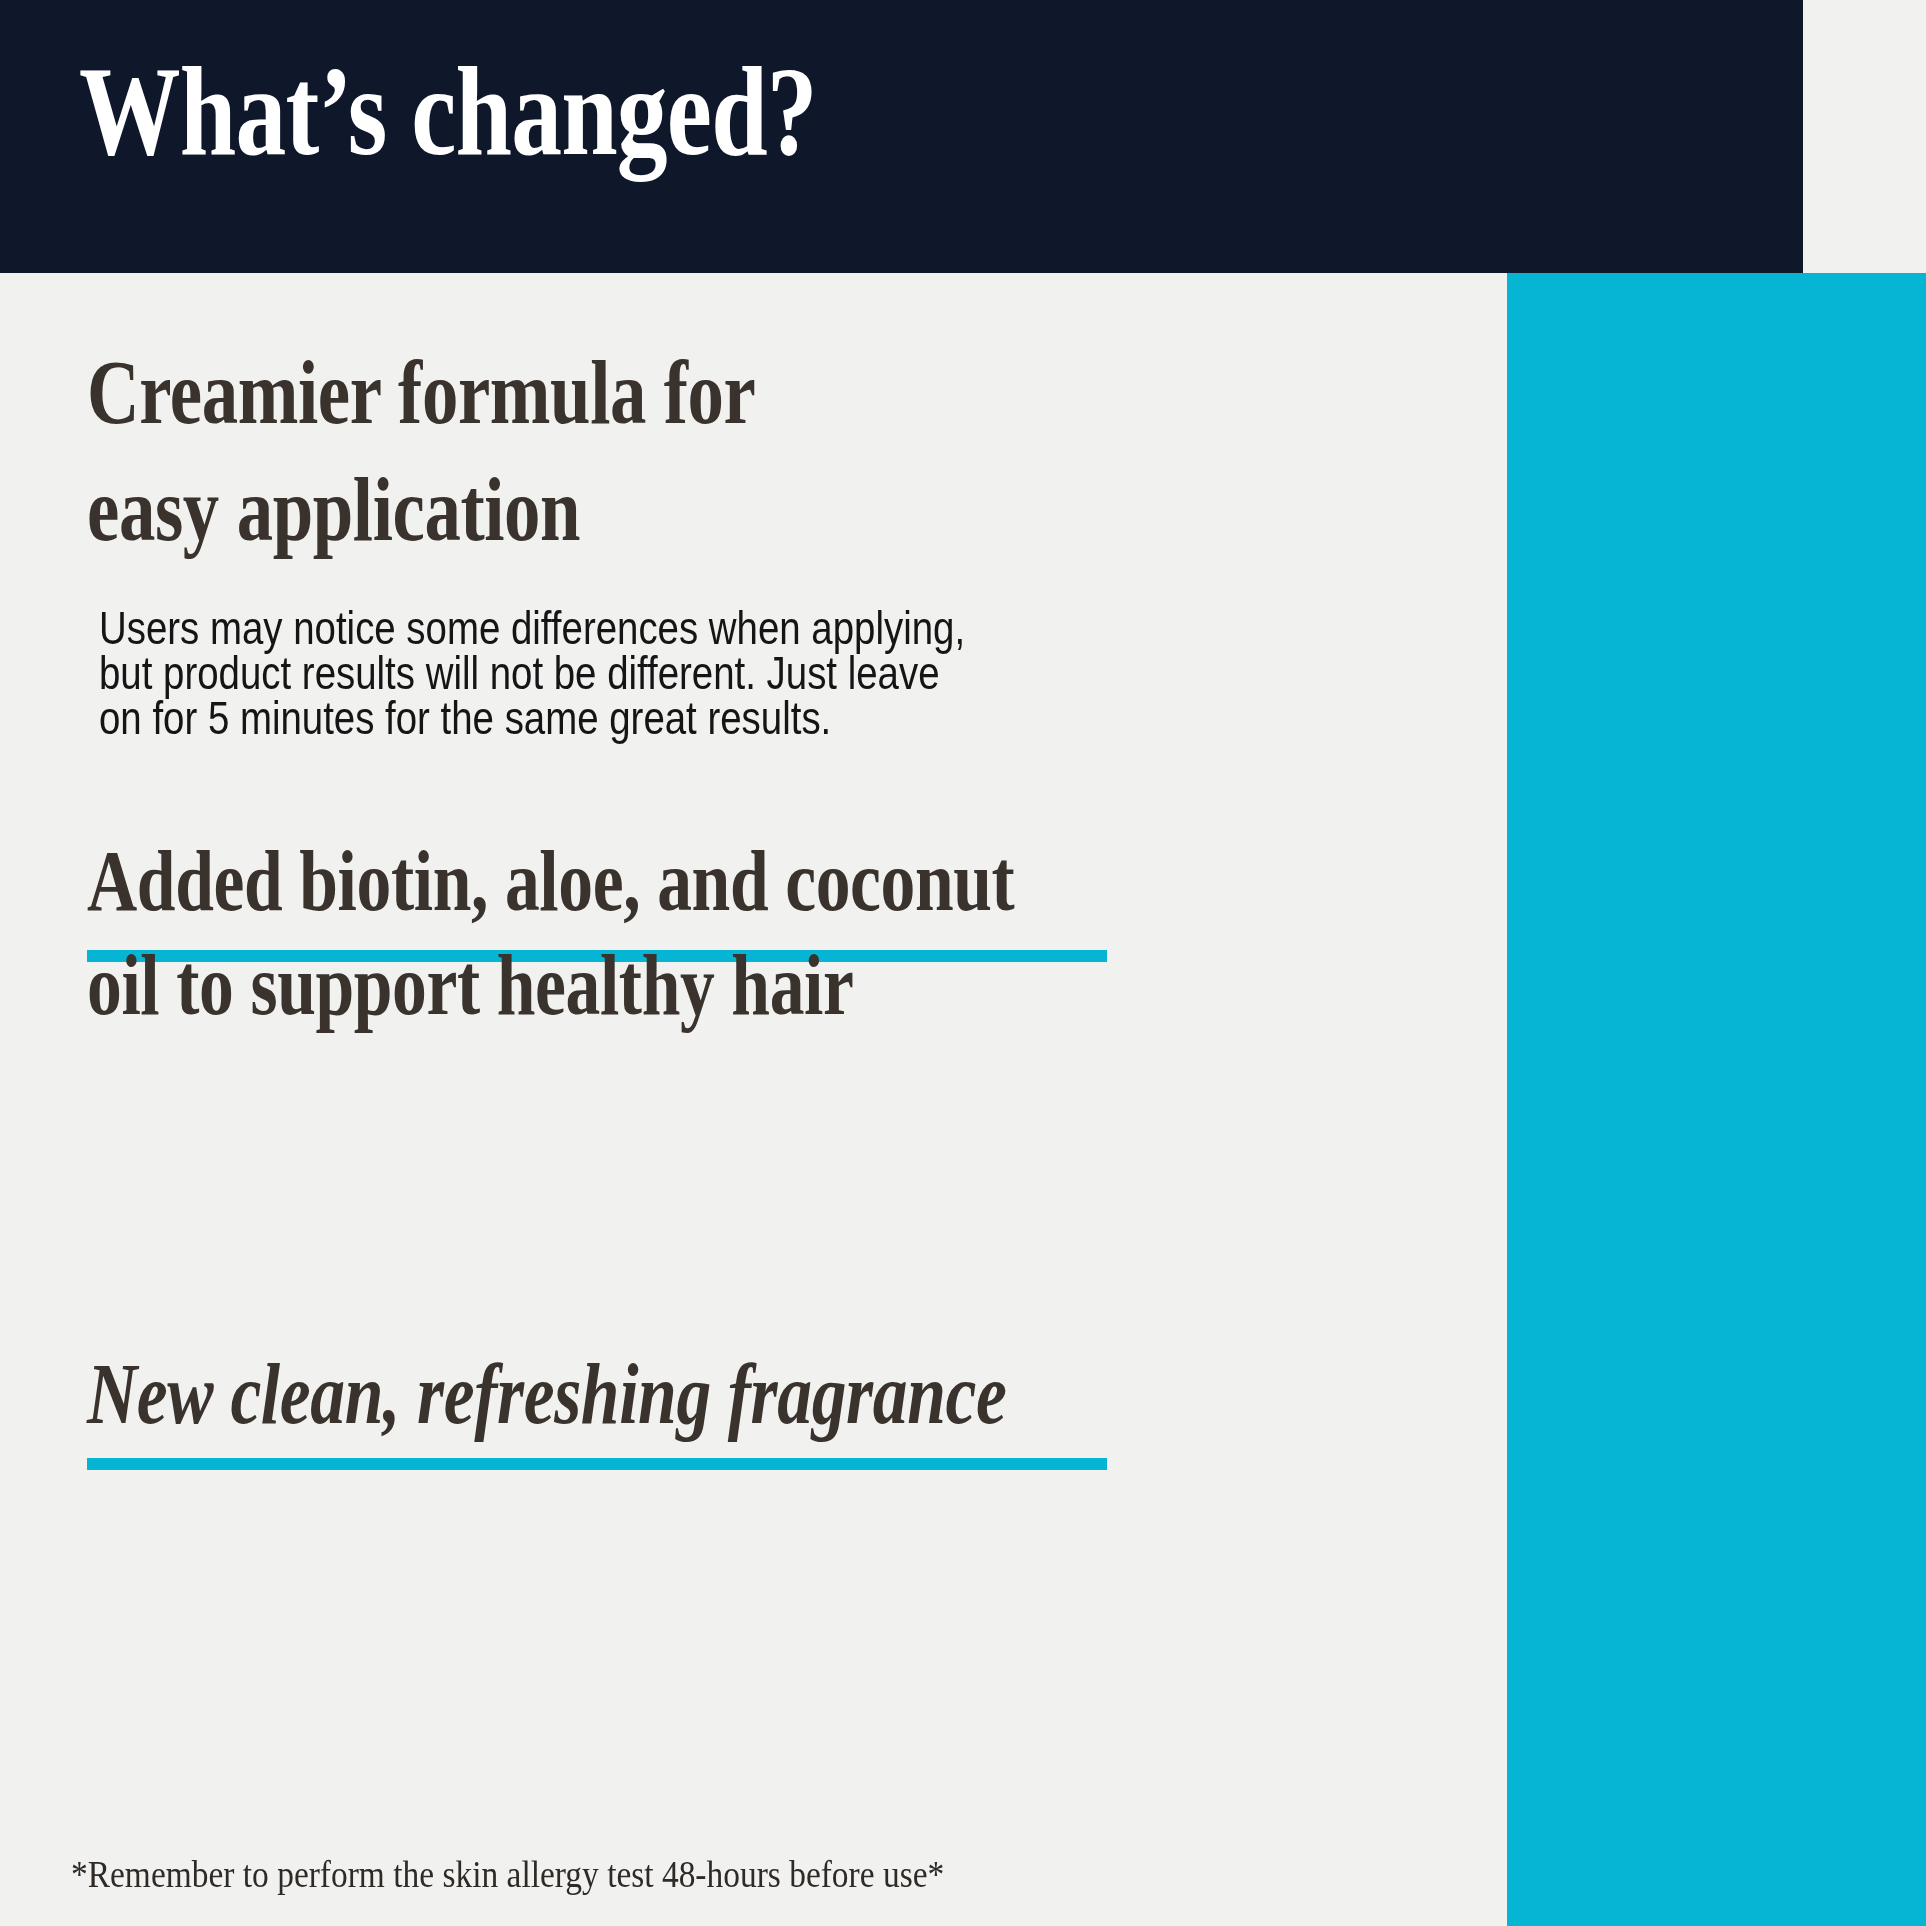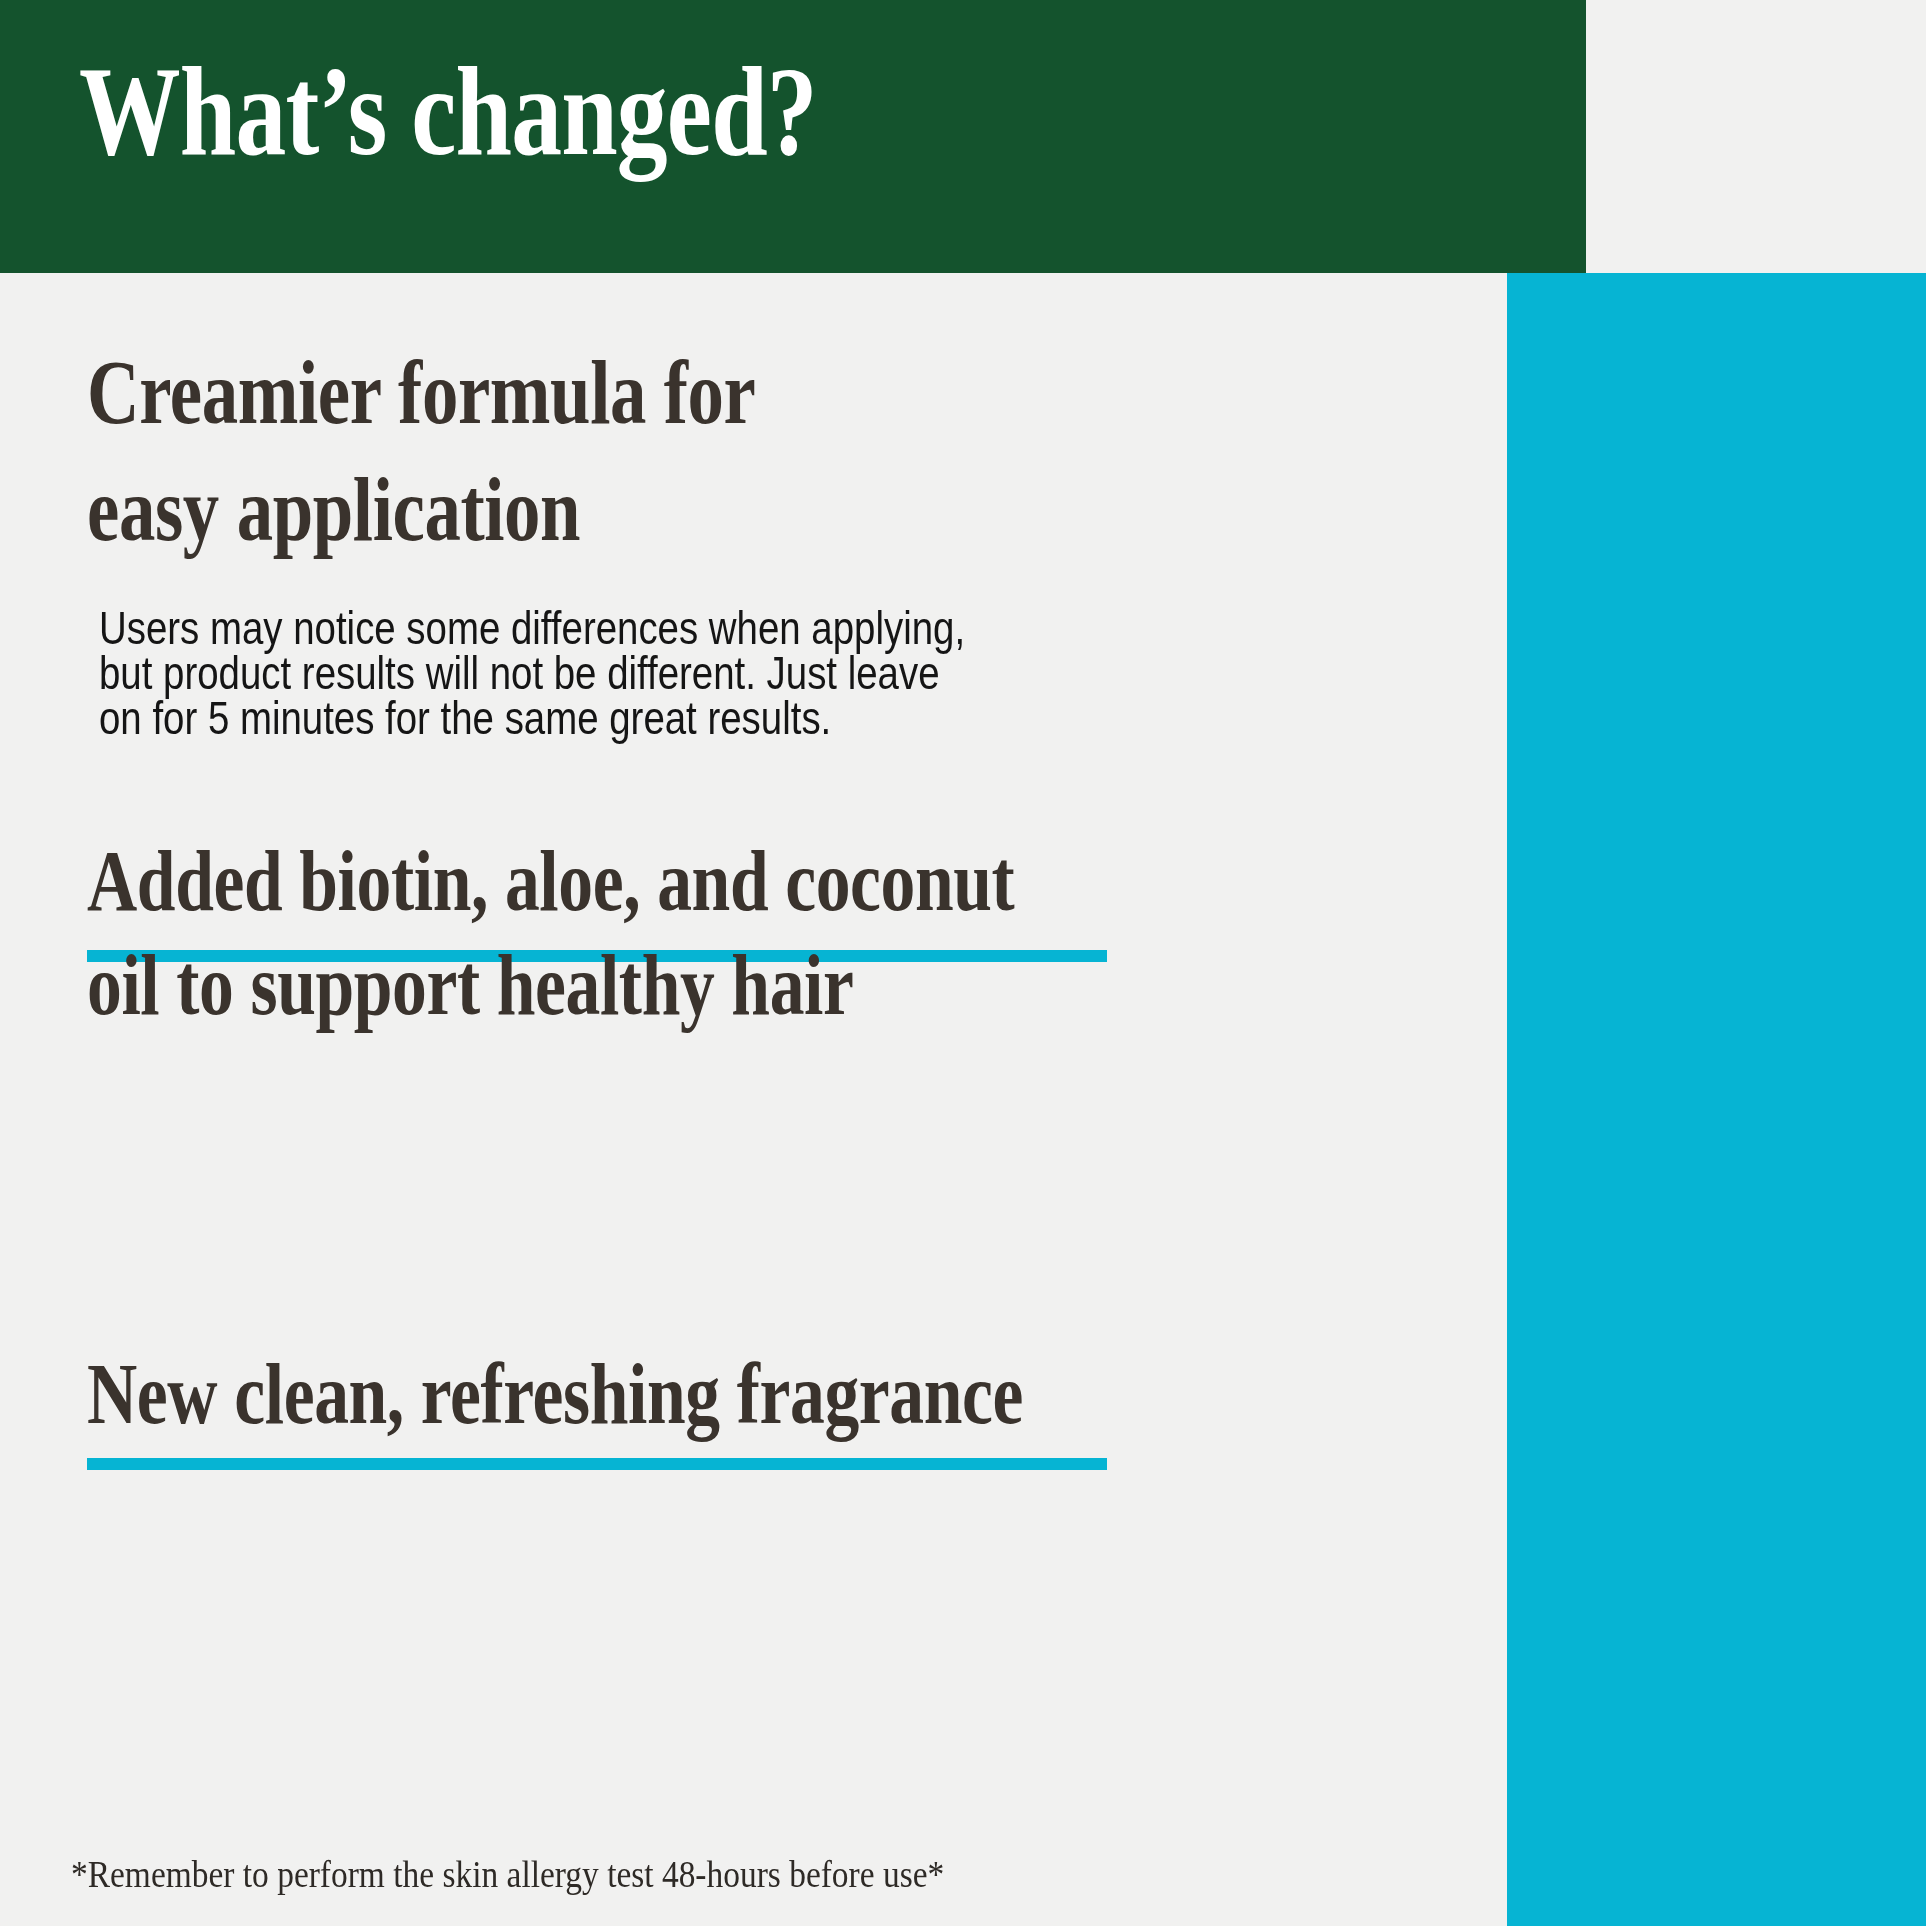--- a/index.html
+++ b/index.html
@@ -33,23 +33,23 @@
     width: 420px;
     height: 1653px;
     background: #06b4d3;
   }
 
   
   .header-bar {
     position: absolute;
     left: 0;
     top: 0;
-    width: 1586px;
+    width: 1803px;
     height: 273px;
-    background: #14532d;
+    background: #0f172a;
   }
 
   .header-title {
     position: absolute;
     left: 79px;
     top: 48px;
     font-family: "Liberation Serif", "DejaVu Serif", serif;
     font-weight: bold;
     font-size: 127px;
     line-height: 1.0;
@@ -67,21 +67,21 @@
     top: 273px;
     width: 1507px;
     height: 1514px;
   }
 
   
   .section { position: absolute; left: 0; width: 1507px; }
 
   .section-1 { top: 61px; }
   .section-2 { top: 556px; }
-  .section-3 { top: 1069px; }
+  .section-3 { top: 1069px; font-style: italic; }
 
   .section-heading {
     font-family: "Liberation Serif", "DejaVu Serif", serif;
     font-weight: bold;
     color: #3a332d;
     font-size: 91px;
     line-height: 117px;
     letter-spacing: -0.5px;
     margin-left: 87px;
     transform: scaleX(0.80);

